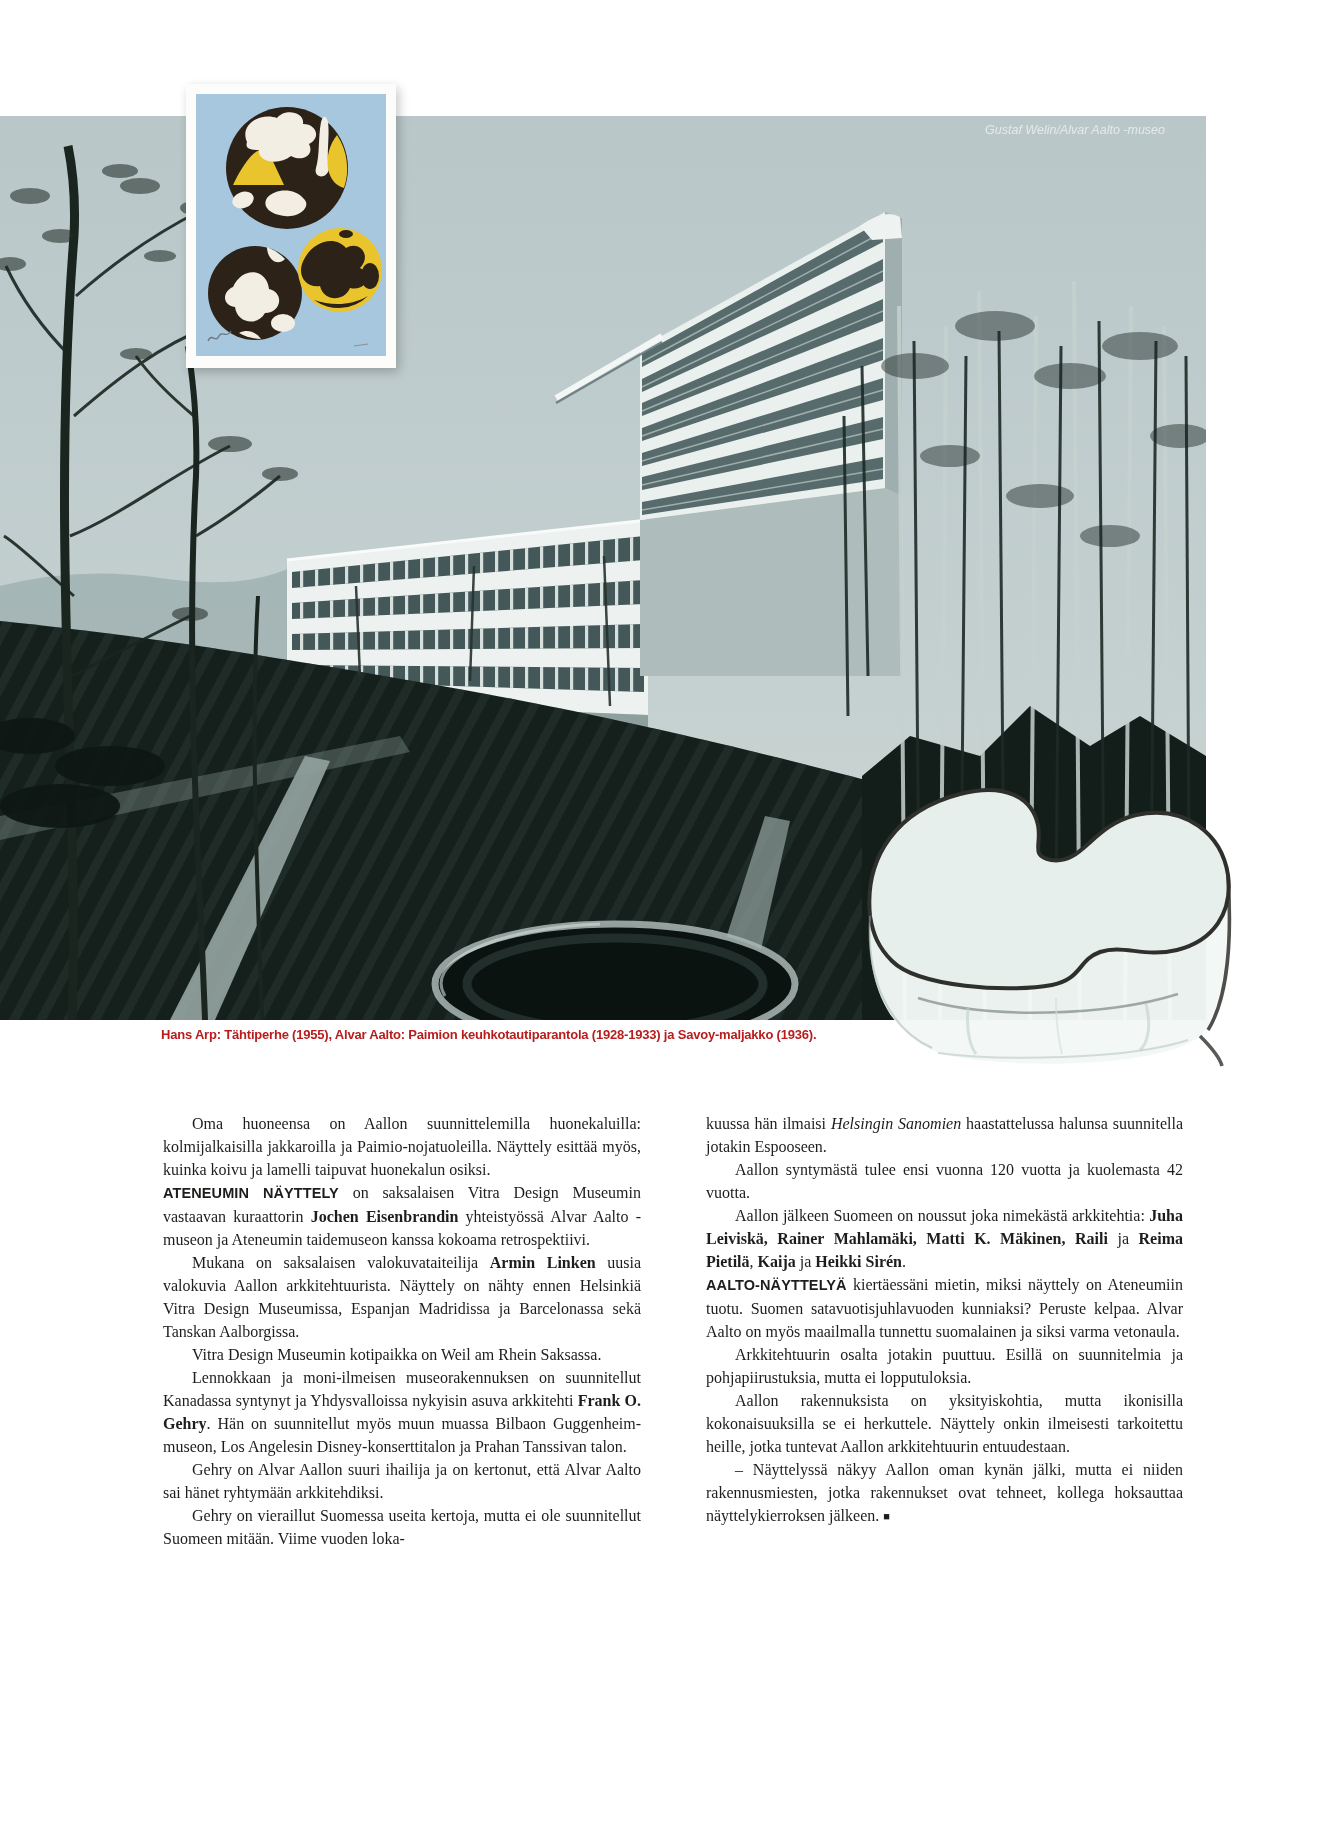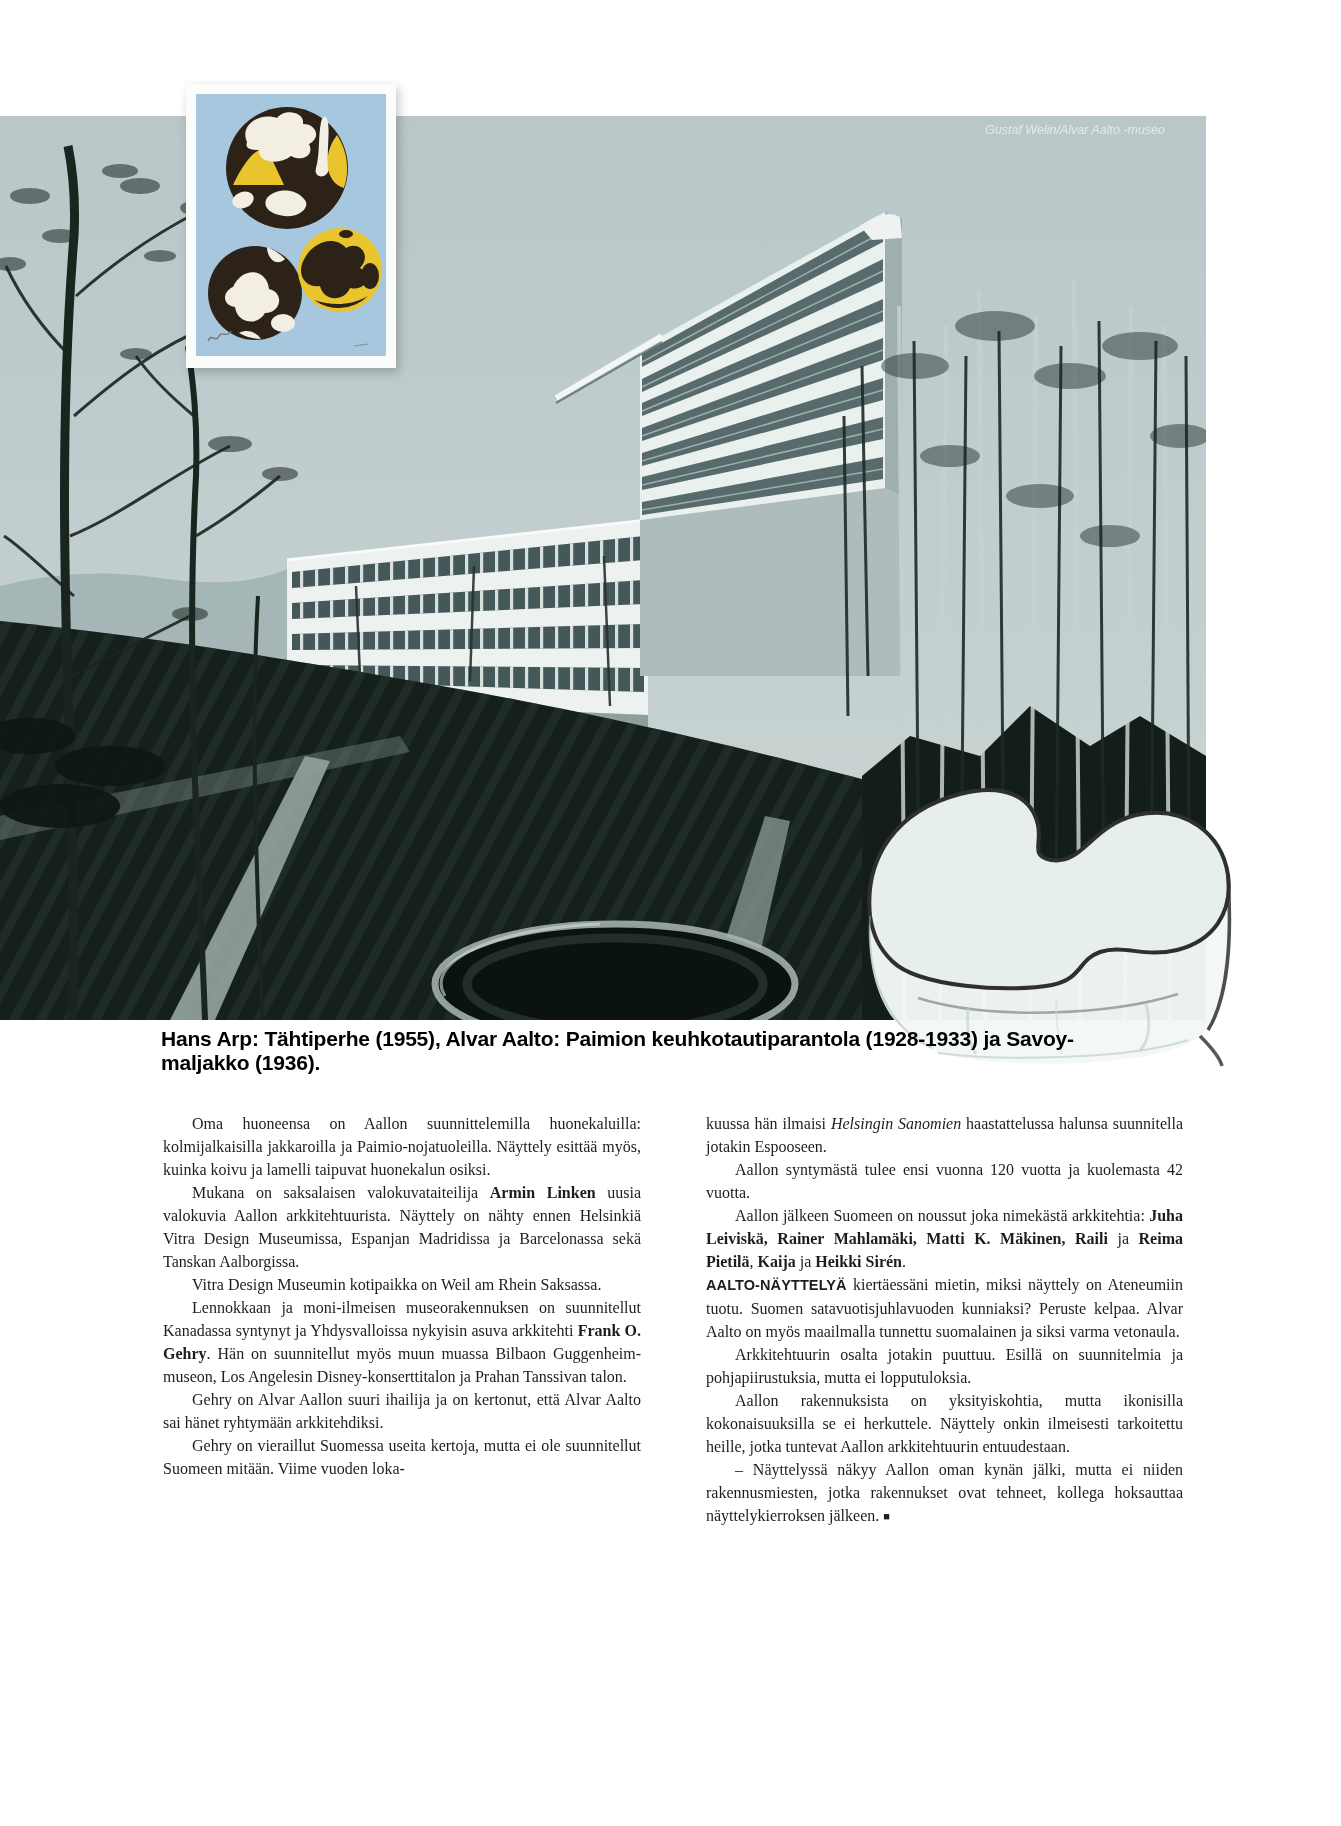--- a/index.html
+++ b/index.html
@@ -12,22 +12,22 @@
           font-style:italic;font-size:12.5px;color:#e4eae9;}
   
   .arp{position:absolute;left:186px;top:84px;width:210px;height:284px;background:#fcfcfa;
        padding:10px 10px 12px 10px;box-sizing:border-box;box-shadow:3px 4px 10px rgba(0,0,0,.22);}
   .arp svg{display:block;width:100%;height:100%;}
   
   .vase{position:absolute;left:848px;top:698px;width:400px;height:378px;}
   .vase svg{display:block;width:100%;height:100%;}
   
   .caption{position:absolute;left:161px;top:1027px;width:920px;
-           font-family:"Liberation Sans",sans-serif;font-weight:bold;font-size:21px;
-           letter-spacing:-.2px;color:#000000;}
+           font-family:"Liberation Sans",sans-serif;font-weight:bold;font-size:13px;
+           letter-spacing:-.2px;color:#b91c1c;}
   
   .col{position:absolute;top:1112px;font-size:16px;line-height:23px;color:#1d1d1b;
        text-align:justify;}
   .col-left{left:163px;width:478px;}
   .col-right{left:664px;width:477px;margin-left:42px;}
   p.para{margin:0;}
   .p-indent{text-indent:29px;}
   .p-lead{margin-top:15px;}
   .run-lead{font-family:"Liberation Sans",sans-serif;font-weight:bold;font-size:14.5px;
             letter-spacing:.1px;}
@@ -266,20 +266,21 @@
       <path d="M298,306 C304,330 299,346 292,352" fill="none" stroke="#c2d0cd" stroke-width="3" opacity="0.6"></path>
       <path d="M208,300 C208,326 211,344 214,356" fill="none" stroke="#d4dedc" stroke-width="2" opacity="0.6"></path>
       <path d="M90,355 C150,363 280,362 340,342" fill="none" stroke="#b9c6c3" stroke-width="2" opacity="0.6"></path>
     </svg>
   </div>
 
   <div class="caption">Hans Arp: Tähtiperhe (1955), Alvar Aalto: Paimion keuhkotautiparantola (1928-1933) ja Savoy-maljakko (1936).</div>
 
   <div class="col col-left">
       <p class="para p-indent"><span>Oma huoneensa on Aallon suunnittelemilla huonekaluilla: kolmijalkaisilla jakkaroilla ja Paimio-nojatuoleilla. Näyttely esittää myös, kuinka koivu ja lamelli taipuvat huonekalun osiksi.</span></p>
+      <p class="para p-lead"><span class="run-lead">ATENEUMIN NÄYTTELY</span><span> on saksalaisen Vitra Design Museumin vastaavan kuraattorin </span><span class="run-b">Jochen Eisenbrandin</span><span> yhteistyössä Alvar Aalto -museon ja Ateneumin taidemuseon kanssa kokoama retrospektiivi.</span></p>
       <p class="para p-indent"><span>Mukana on saksalaisen valokuvataiteilija </span><span class="run-b">Armin Linken</span><span> uusia valokuvia Aallon arkkitehtuurista. Näyttely on nähty ennen Helsinkiä Vitra Design Museumissa, Espanjan Madridissa ja Barcelonassa sekä Tanskan Aalborgissa.</span></p>
       <p class="para p-indent"><span>Vitra Design Museumin kotipaikka on Weil am Rhein Saksassa.</span></p>
       <p class="para p-indent"><span>Lennokkaan ja moni-ilmeisen museorakennuksen on suunnitellut Kanadassa syntynyt ja Yhdysvalloissa nykyisin asuva arkkitehti </span><span class="run-b">Frank O. Gehry</span><span>. Hän on suunnitellut myös muun muassa Bilbaon Guggenheim-museon, Los Angelesin Disney-konserttitalon ja Prahan Tanssivan talon.</span></p>
       <p class="para p-indent"><span>Gehry on Alvar Aallon suuri ihailija ja on kertonut, että Alvar Aalto sai hänet ryhtymään arkkitehdiksi.</span></p>
       <p class="para p-indent"><span>Gehry on vieraillut Suomessa useita kertoja, mutta ei ole suunnitellut Suomeen mitään. Viime vuoden loka-</span></p>
     </div>
   <div class="col col-right">
       <p class="para"><span>kuussa hän ilmaisi </span><span class="run-i">Helsingin Sanomien</span><span> haastattelussa halunsa suunnitella jotakin Espooseen.</span></p>
       <p class="para p-indent"><span>Aallon syntymästä tulee ensi vuonna 120 vuotta ja kuolemasta 42 vuotta.</span></p>
       <p class="para p-indent"><span>Aallon jälkeen Suomeen on noussut joka nimekästä arkkitehtia: </span><span class="run-b">Juha Leiviskä, Rainer Mahlamäki, Matti K. Mäkinen, Raili</span><span> ja </span><span class="run-b">Reima Pietilä</span><span>, </span><span class="run-b">Kaija</span><span> ja </span><span class="run-b">Heikki Sirén</span><span>.</span></p>

